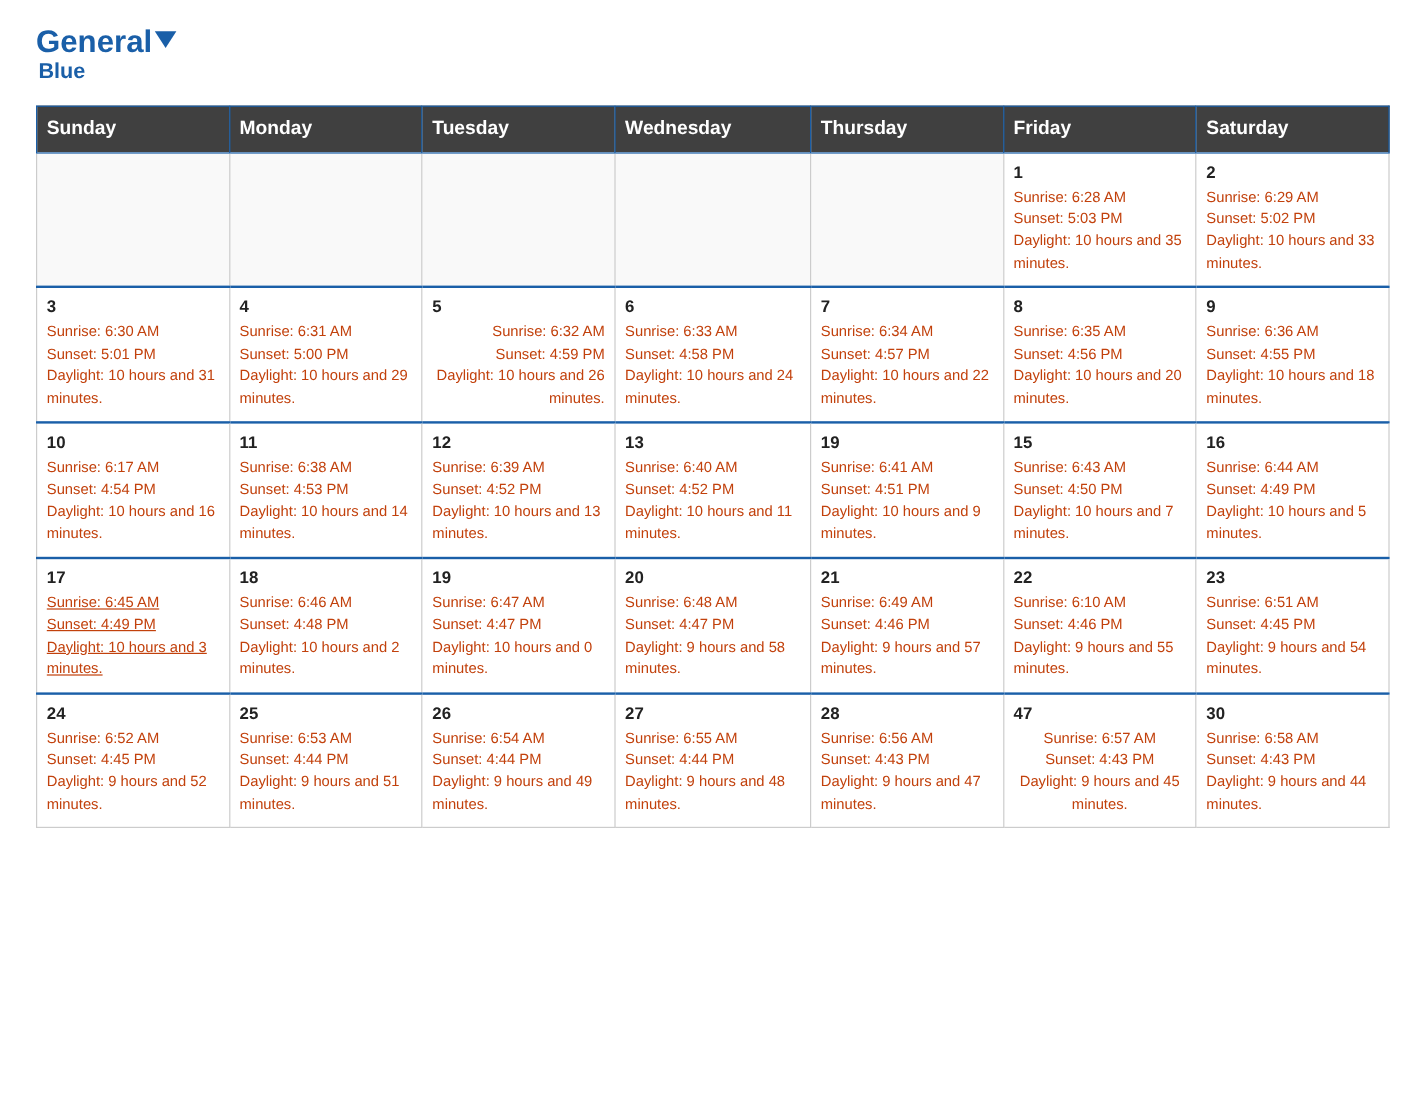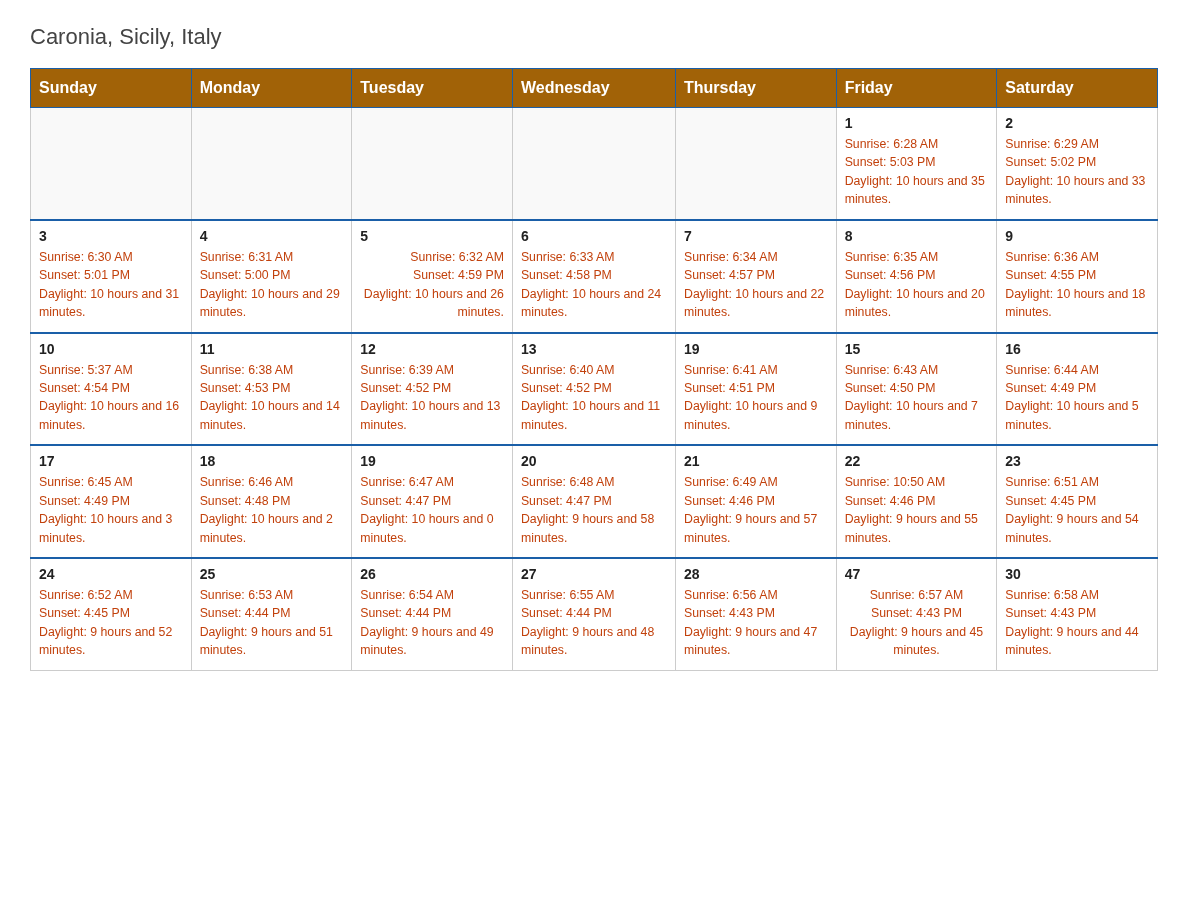--- a/index.html
+++ b/index.html
@@ -61,21 +61,21 @@
       font-size: 22px;
       font-weight: normal;
       color: #444;
       margin-top: 4px;
     }
     .calendar {
       width: 100%;
       border-collapse: collapse;
     }
     .calendar thead tr th {
-      background: #a16207;
+      background: #404040;
       color: #fff;
       font-size: 16px;
       font-weight: bold;
       padding: 10px 8px;
       text-align: left;
       border: 1px solid #1a5fa8;
     }
     .calendar tbody tr td {
       vertical-align: top;
       border: 1px solid #ccc;
@@ -101,22 +101,27 @@
       line-height: 1.5;
     }
     .row-divider td {
       border-top: 2px solid #1a5fa8 !important;
     }
   </style>
 </head>
 <body>
 
 <div class="header">
+  <div class="logo">
+    <div class="logo-top">
+      <span>General</span><span class="logo-triangle"></span>
+    </div>
+    <div class="logo-bottom">Blue</div>
+  </div>
   <div class="title-block">
-    <h2>Caronia, Sicily, Italy</h2>
   </div>
 </div>
 
 <table class="calendar">
   <thead>
     <tr>
     <th>Sunday</th>
         <th>Monday</th>
         <th>Tuesday</th>
         <th>Wednesday</th>
@@ -185,21 +190,21 @@
         <td>
           <span class="day-number">9</span>
           <div class="day-info" style="white-space: pre-line;">Sunrise: 6:36 AM
 Sunset: 4:55 PM
 Daylight: 10 hours and 18 minutes.</div>
         </td>
       </tr>
       <tr class="row-divider">
         <td>
           <span class="day-number">10</span>
-          <div class="day-info" style="white-space: pre-line;">Sunrise: 5:37 AM
+          <div class="day-info" style="white-space: pre-line;">Sunrise: 6:17 AM
 Sunset: 4:54 PM
 Daylight: 10 hours and 16 minutes.</div>
         </td>
         <td>
           <span class="day-number">11</span>
           <div class="day-info" style="white-space: pre-line;">Sunrise: 6:38 AM
 Sunset: 4:53 PM
 Daylight: 10 hours and 14 minutes.</div>
         </td>
         <td>
@@ -229,21 +234,21 @@
         <td>
           <span class="day-number">16</span>
           <div class="day-info" style="white-space: pre-line;">Sunrise: 6:44 AM
 Sunset: 4:49 PM
 Daylight: 10 hours and 5 minutes.</div>
         </td>
       </tr>
       <tr class="row-divider">
         <td>
           <span class="day-number">17</span>
-          <div class="day-info" style="white-space: pre-line;">Sunrise: 6:45 AM
+          <div class="day-info" style="white-space: pre-line; text-decoration: underline;">Sunrise: 6:45 AM
 Sunset: 4:49 PM
 Daylight: 10 hours and 3 minutes.</div>
         </td>
         <td>
           <span class="day-number">18</span>
           <div class="day-info" style="white-space: pre-line;">Sunrise: 6:46 AM
 Sunset: 4:48 PM
 Daylight: 10 hours and 2 minutes.</div>
         </td>
         <td>
@@ -259,21 +264,21 @@
 Daylight: 9 hours and 58 minutes.</div>
         </td>
         <td>
           <span class="day-number">21</span>
           <div class="day-info" style="white-space: pre-line;">Sunrise: 6:49 AM
 Sunset: 4:46 PM
 Daylight: 9 hours and 57 minutes.</div>
         </td>
         <td>
           <span class="day-number">22</span>
-          <div class="day-info" style="white-space: pre-line;">Sunrise: 10:50 AM
+          <div class="day-info" style="white-space: pre-line;">Sunrise: 6:10 AM
 Sunset: 4:46 PM
 Daylight: 9 hours and 55 minutes.</div>
         </td>
         <td>
           <span class="day-number">23</span>
           <div class="day-info" style="white-space: pre-line;">Sunrise: 6:51 AM
 Sunset: 4:45 PM
 Daylight: 9 hours and 54 minutes.</div>
         </td>
       </tr>

